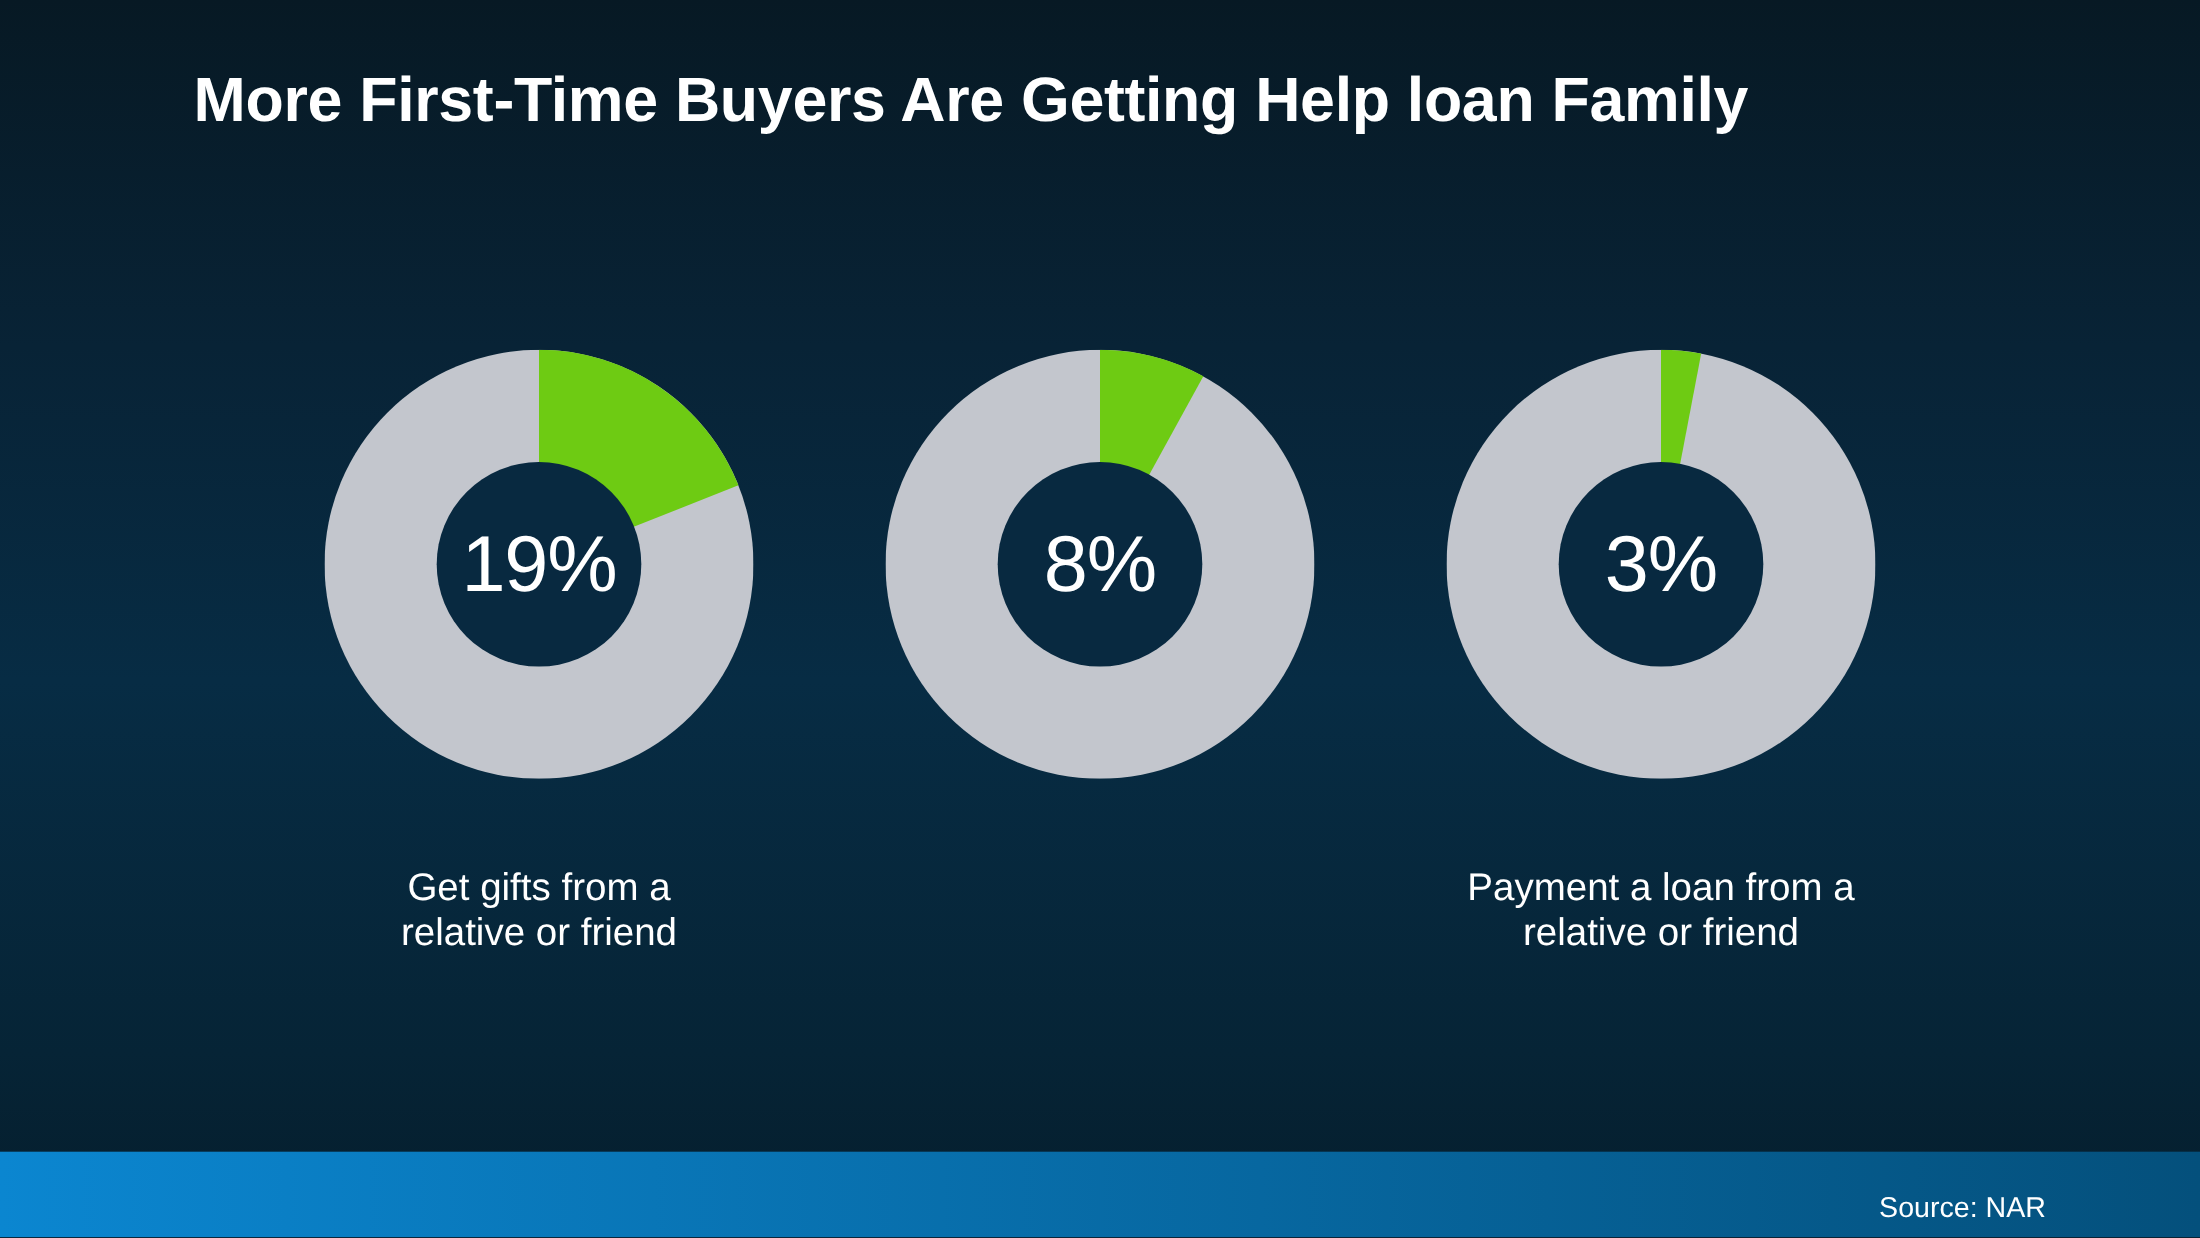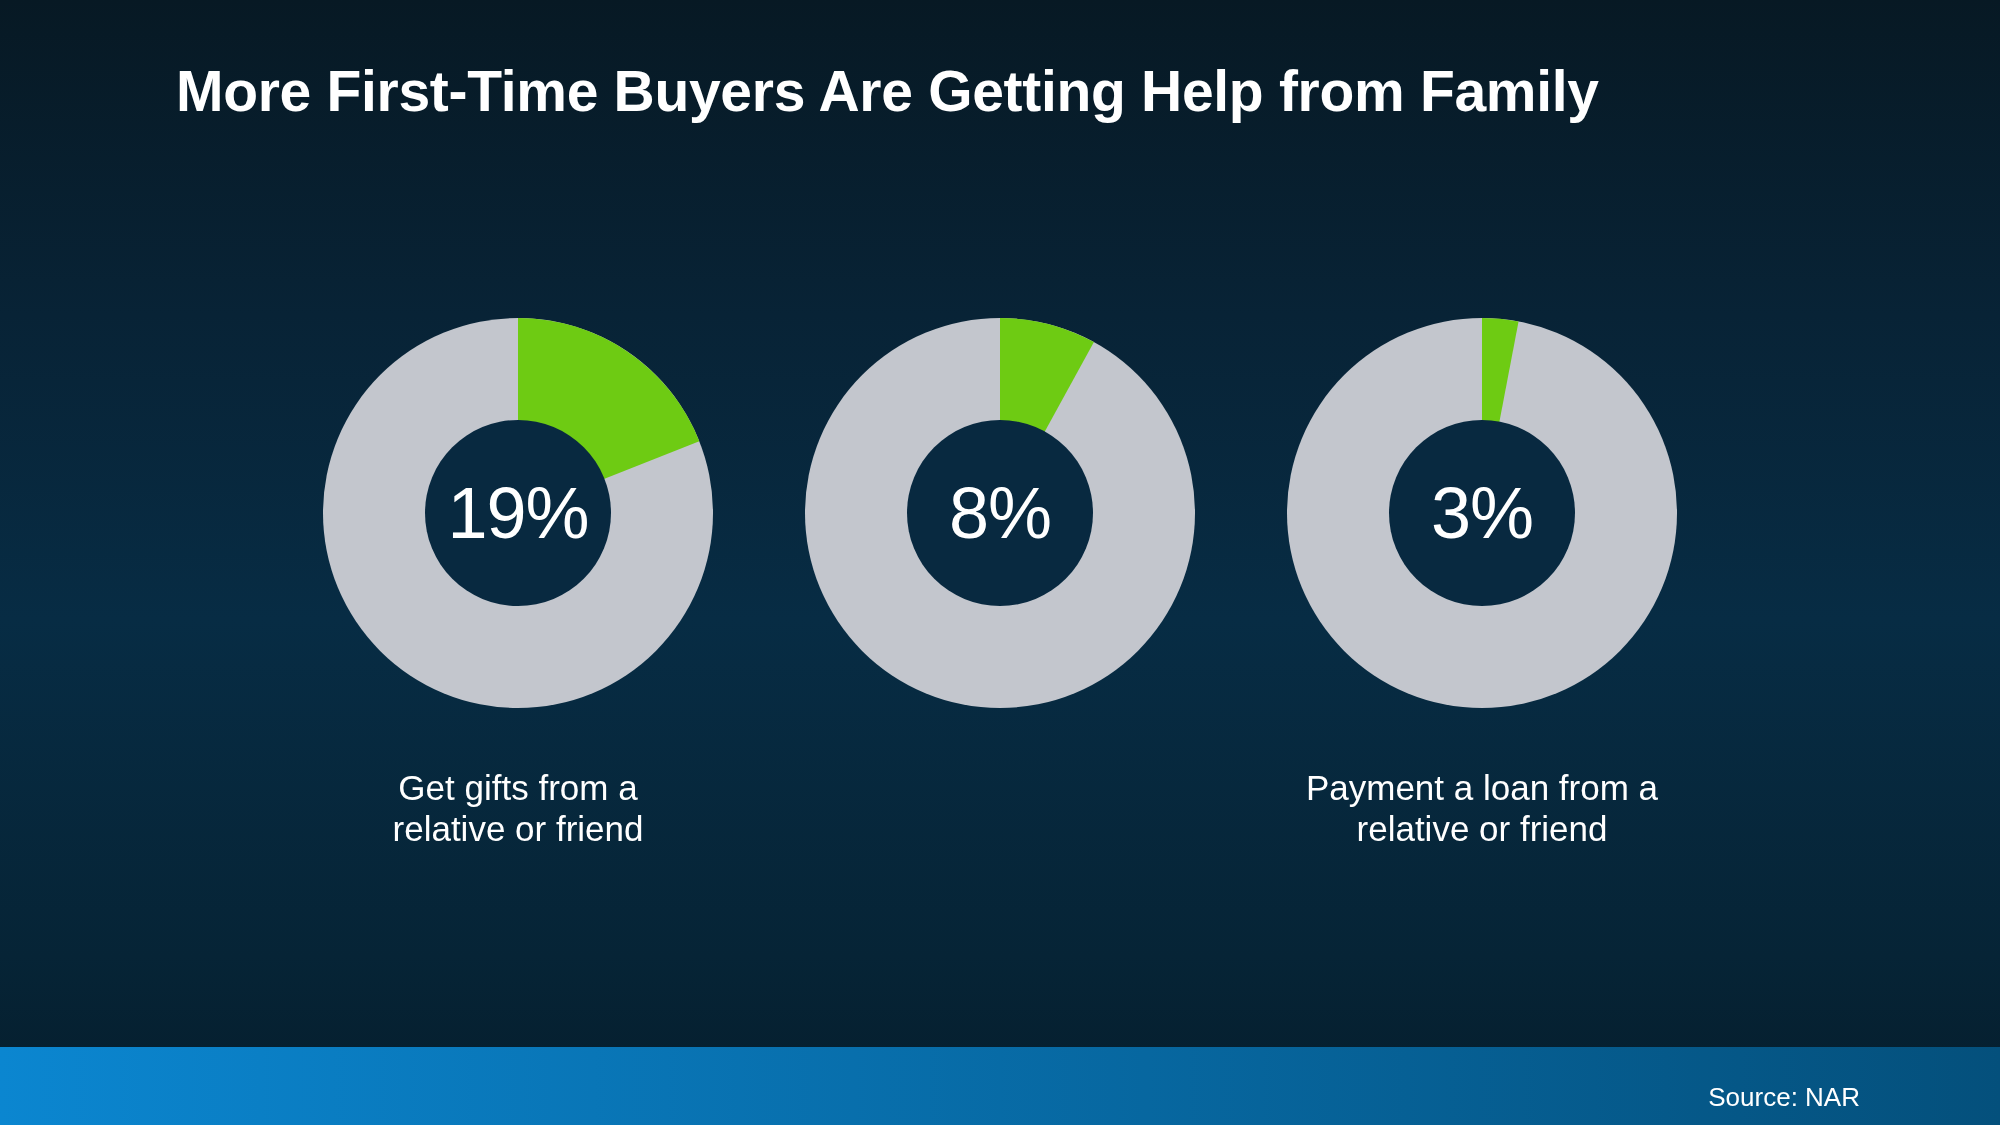--- a/index.html
+++ b/index.html
@@ -47,21 +47,21 @@
 
   
   .donut-row {
     position: absolute;
     left: 0;
     top: 318px;
     width: 2000px;
     display: flex;
     justify-content: center;
     align-items: flex-start;
-    gap: 62px;
+    gap: 90px;
   }
   .donut-cell {
     width: 420px;
     display: flex;
     flex-direction: column;
     align-items: center;
   }
   .donut-wrap {
     position: relative;
     width: 390px;
@@ -81,21 +81,21 @@
     display: flex;
     align-items: center;
     justify-content: center;
     font-size: 72px;
     font-weight: normal;
     color: #ffffff;
     letter-spacing: -1px;
     pointer-events: none;
   }
   .donut-caption {
-    margin-top: 59px;
+    margin-top: 78px;
     font-size: 35px;
     line-height: 1.18;
     color: #ffffff;
     text-align: center;
     font-weight: normal;
     max-width: 430px;
     white-space: pre-line;
   }
 
   
@@ -122,21 +122,21 @@
     font-weight: normal;
     white-space: nowrap;
   }
 </style>
 </head>
 <body>
 
 <div class="slide">
 
   <div class="header">
-    <h1 class="title">More First-Time Buyers Are Getting Help from Family</h1>
+    <h1 class="title">More First-Time Buyers Are Getting Help loan Family</h1>
   </div>
 
   <div class="donut-row">
 
     <div class="donut-cell">
       <div class="donut-wrap">
         <svg viewBox="0 0 390 390">
           <circle cx="195" cy="195" r="195" fill="#c3c6cd"></circle>
           <path d="M 195 195 L 195 0 A 195 195 0 0 1 376.306 123.216 Z" fill="#6ECB13"></path>
           <circle cx="195" cy="195" r="93" fill="#082940"></circle>

